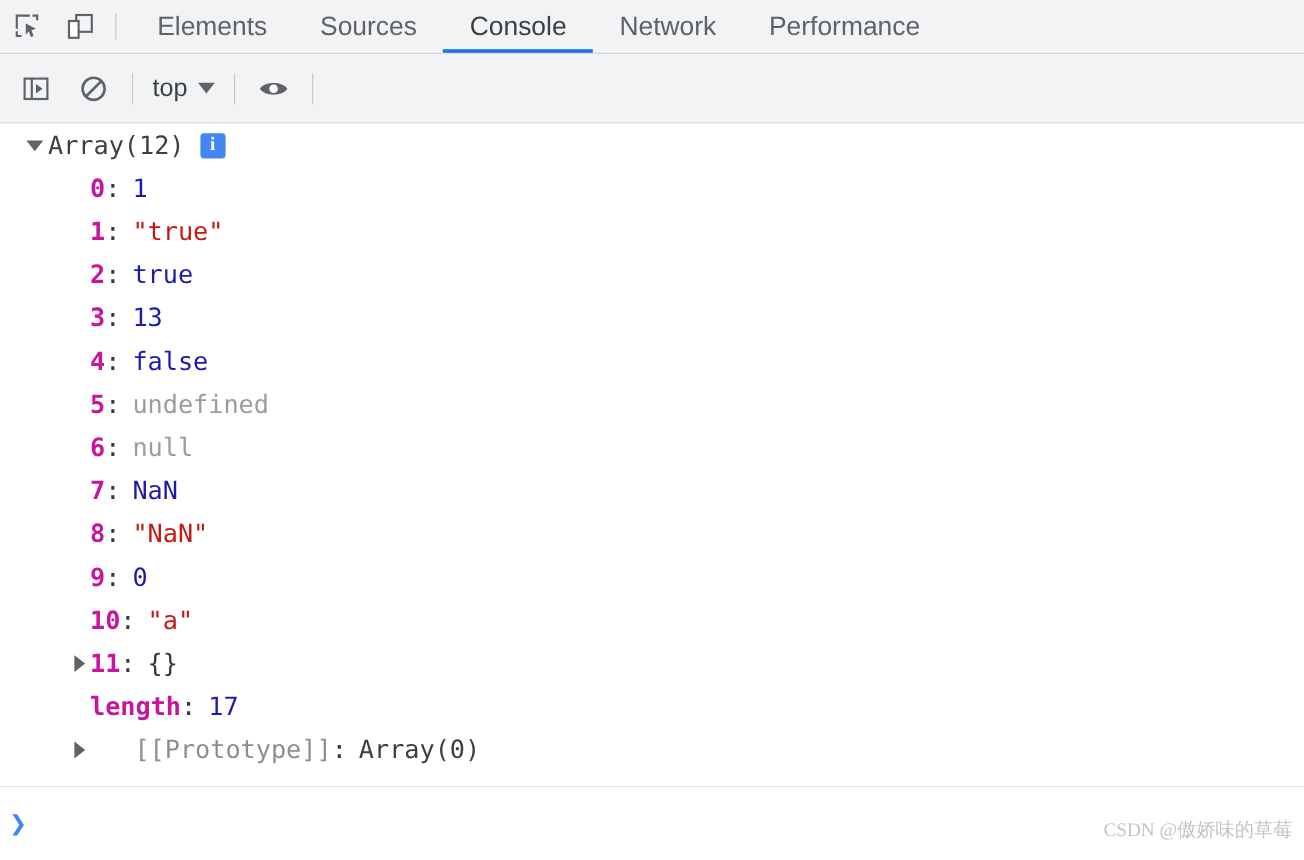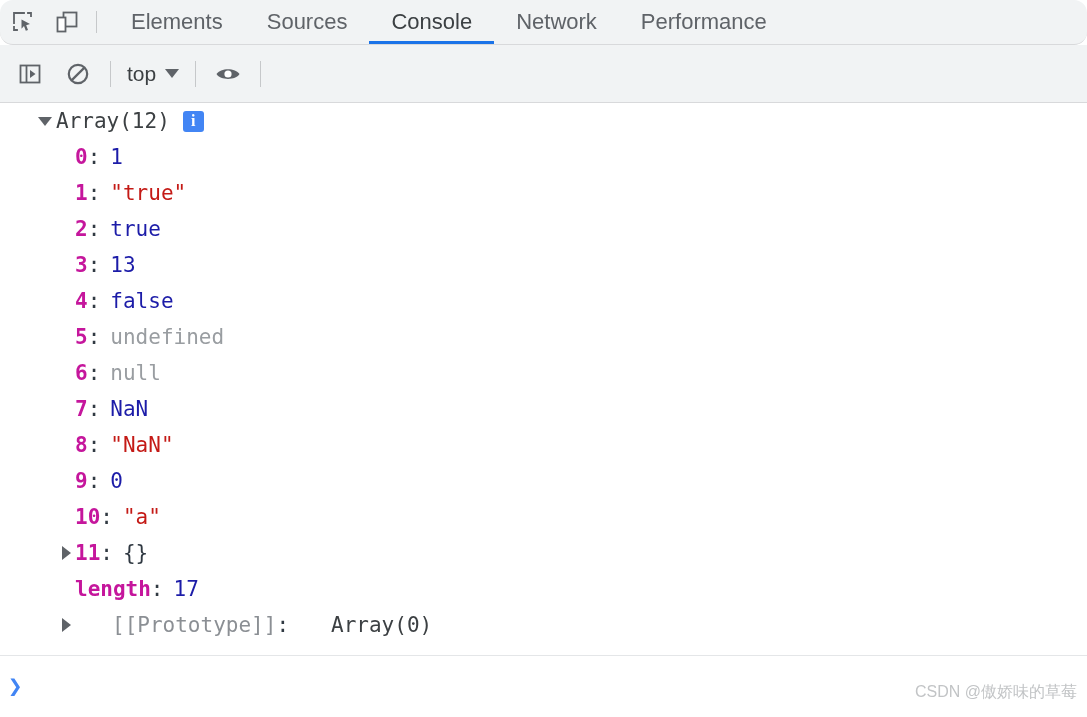--- a/index.html
+++ b/index.html
@@ -14,21 +14,20 @@
   }
 
   
   .tabbar {
     height: 45px;
     background: #f1f3f4;
     border-bottom: 1px solid #d8d9db;
     display: flex;
     align-items: stretch;
     position: relative;
-    border-radius: 13px;
   }
   .tb-icons {
     display: flex;
     align-items: center;
     padding-left: 8px;
     gap: 14px;
   }
   .tb-icon {
     width: 30px;
     height: 30px;
@@ -131,21 +130,21 @@
     font-family: "DejaVu Sans Mono", "Liberation Mono", monospace;
     font-size: 21px;
   }
   .obj-row {
     height: 36px;
     display: flex;
     align-items: center;
     white-space: pre;
     line-height: 36px;
   }
-  .root-row { padding-left: 36px; }
+  .root-row { padding-left: 20px; }
 
   .arrow {
     width: 18px;
     display: inline-flex;
     align-items: center;
     justify-content: center;
     flex: 0 0 18px;
     cursor: pointer;
   }
   .tri-open {
@@ -187,21 +186,21 @@
     color: #c5169c;
     font-weight: bold;
   }
   .key-proto { color: #8b8f94; font-weight: normal; margin-left: 37px; }
   .colon { color: #303942; }
   .v-num   { color: #1c1ca8; }
   .v-str   { color: #c41a16; }
   .v-bool  { color: #1c1ca8; }
   .v-null  { color: #999da1; }
   .v-obj   { color: #303942; }
-  .v-proto { color: #3c4043; margin-left: 32px; }
+  .v-proto { color: #3c4043; }
   .sp { display: inline-block; width: 10px; }
 
   
   .prompt-row {
     height: 60px;
     background: #ffffff;
     border-top: 1px solid #e4e6e8;
     display: flex;
     align-items: center;
     padding-left: 8px;
@@ -214,21 +213,21 @@
     line-height: 1;
     cursor: pointer;
   }
 
   .watermark {
     position: absolute;
     right: 10px;
     bottom: 14px;
     font-size: 16px;
     color: #c2c4c6;
-    font-family: Liberation Sans, sans-serif;
+    font-family: Liberation Serif, serif;
     white-space: nowrap;
   }
 </style>
 </head>
 <body>
 
 <div class="tabbar">
   <div class="tb-icons">
     <div class="tb-icon">
       <svg width="24" height="24" viewBox="0 0 24 24">

